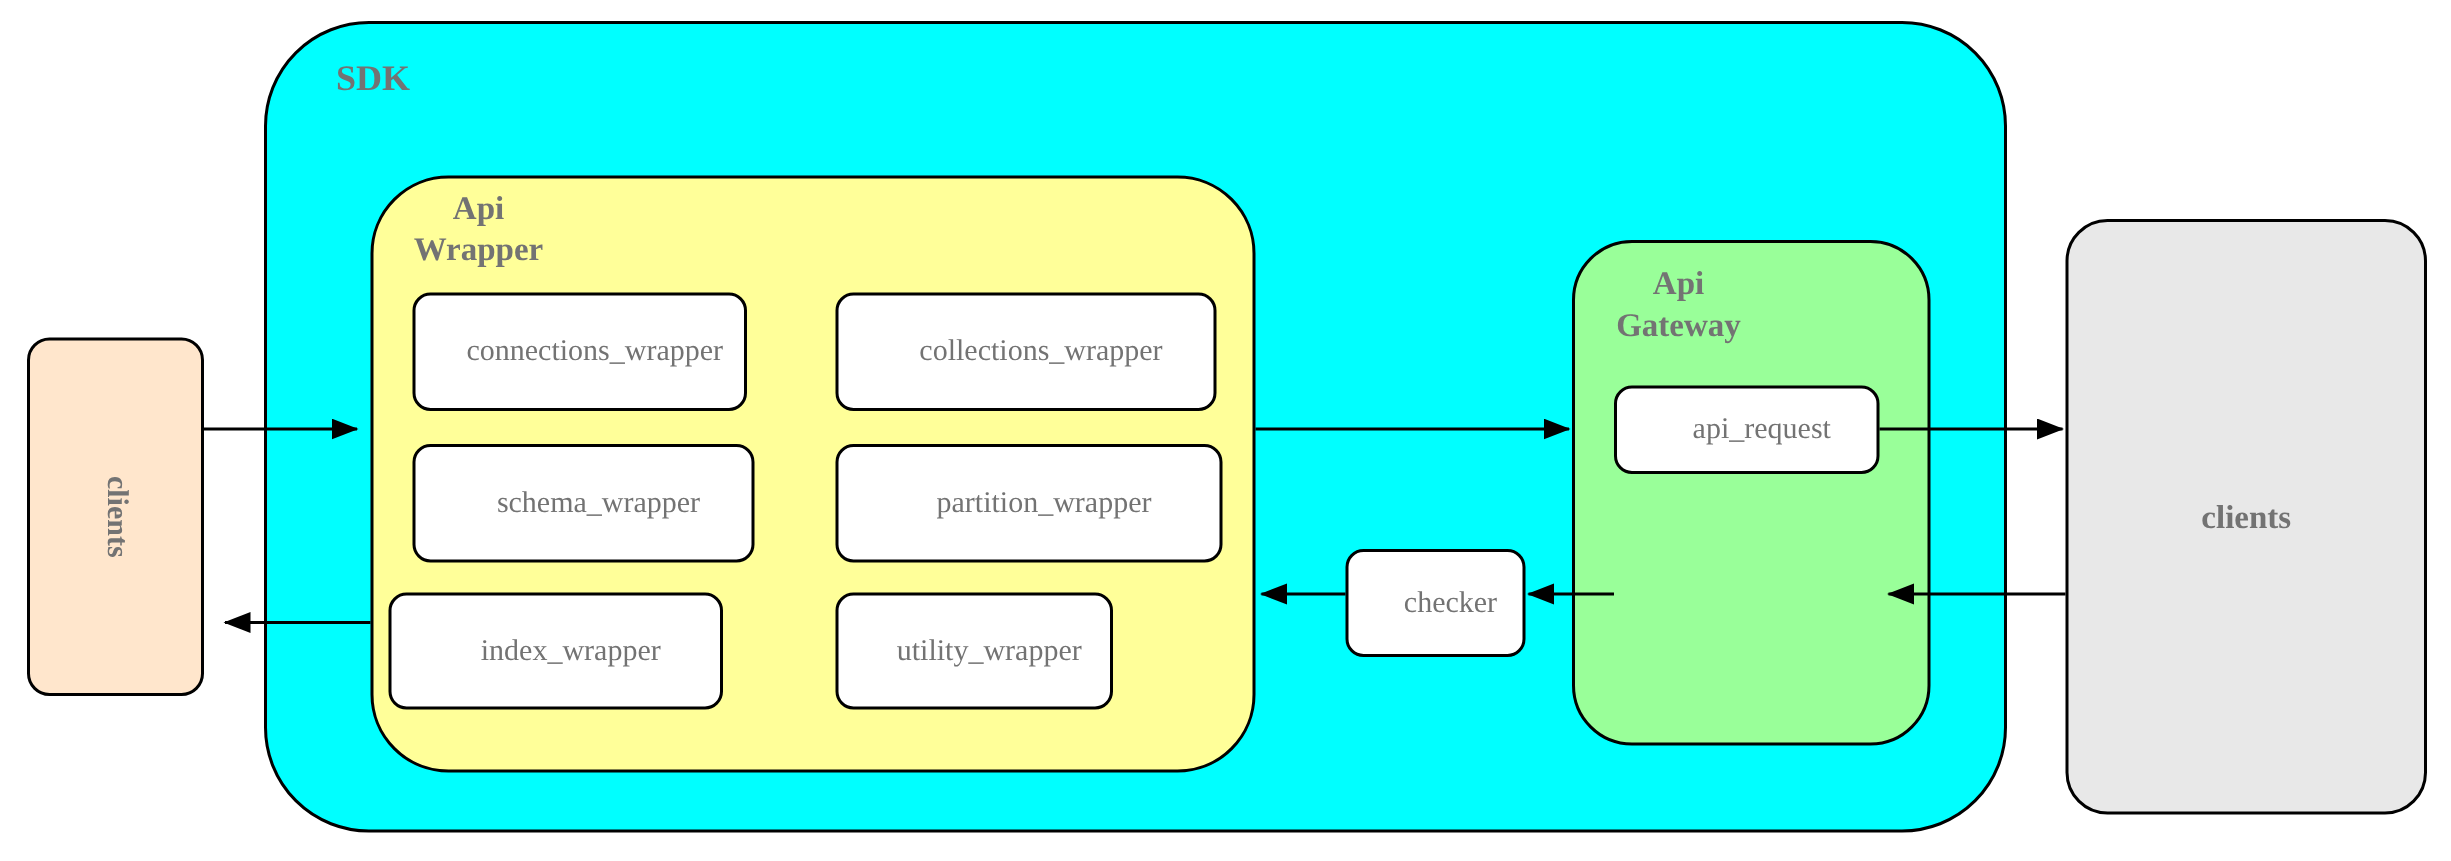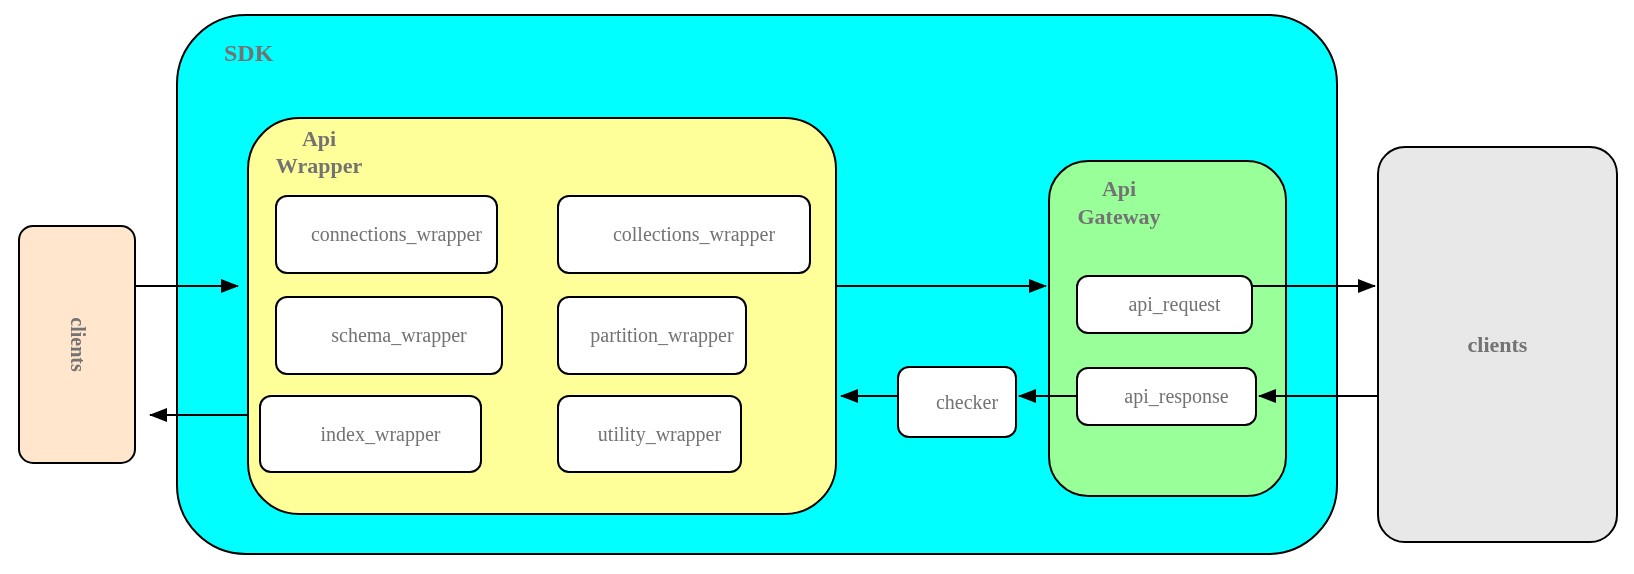--- a/index.html
+++ b/index.html
@@ -34,25 +34,25 @@
   
   .node {
     position: absolute; box-sizing: border-box;
     background: #ffffff; border: 2px solid #000; border-radius: 12px;
     display: flex; align-items: center; justify-content: center;
     font-size: 20px; white-space: nowrap; padding-left: 20px;
   }
   .n-connections { left: 275px; top: 195px; width: 223px; height: 79px; }
   .n-collections { left: 557px; top: 195px; width: 254px; height: 79px; }
   .n-schema      { left: 275px; top: 296px; width: 228px; height: 79px; }
-  .n-partition   { left: 557px; top: 296px; width: 190px; height: 79px; }
+  .n-partition   { left: 557px; top: 296px; width: 258px; height: 79px; }
   .n-index       { left: 259px; top: 395px; width: 223px; height: 78px; }
   .n-utility     { left: 557px; top: 395px; width: 185px; height: 78px; }
   .n-checker     { left: 897px;  top: 366px; width: 120px; height: 72px; }
-  .n-request     { left: 1076px; top: 257px; width: 177px; height: 59px; margin-top: 18px; }
+  .n-request     { left: 1076px; top: 257px; width: 177px; height: 59px; }
   .n-response    { left: 1076px; top: 367px; width: 181px; height: 59px; }
 
   .arrow-layer { position: absolute; left: 0; top: 0; width: 1634px; height: 574px; pointer-events: none; }
   .arrow-layer line { stroke: #000; stroke-width: 2; }
 </style>
 </head>
 <body>
 
 <div class="canvas">
 
@@ -81,21 +81,20 @@
   <div class="node n-connections">connections_wrapper</div>
   <div class="node n-collections">collections_wrapper</div>
   <div class="node n-schema">schema_wrapper</div>
   <div class="node n-partition">partition_wrapper</div>
   <div class="node n-index">index_wrapper</div>
   <div class="node n-utility">utility_wrapper</div>
 
   <div class="node n-checker">checker</div>
 
   <div class="node n-request">api_request</div>
-  <div class="node n-response">api_response</div>
 
   <svg class="arrow-layer" viewBox="0 0 1634 574" xmlns="http://www.w3.org/2000/svg">
     <defs>
       <marker id="ah" markerUnits="userSpaceOnUse" markerWidth="20" markerHeight="16" refX="17" refY="7" orient="auto">
         <path d="M0,0 L18,7 L0,14 Z" fill="#000"></path>
       </marker>
     </defs>
     <line x1="136" y1="286" x2="238" y2="286" marker-end="url(#ah)"></line>
     <line x1="837" y1="286" x2="1046" y2="286" marker-end="url(#ah)"></line>
     <line x1="1253" y1="286" x2="1375" y2="286" marker-end="url(#ah)"></line>

